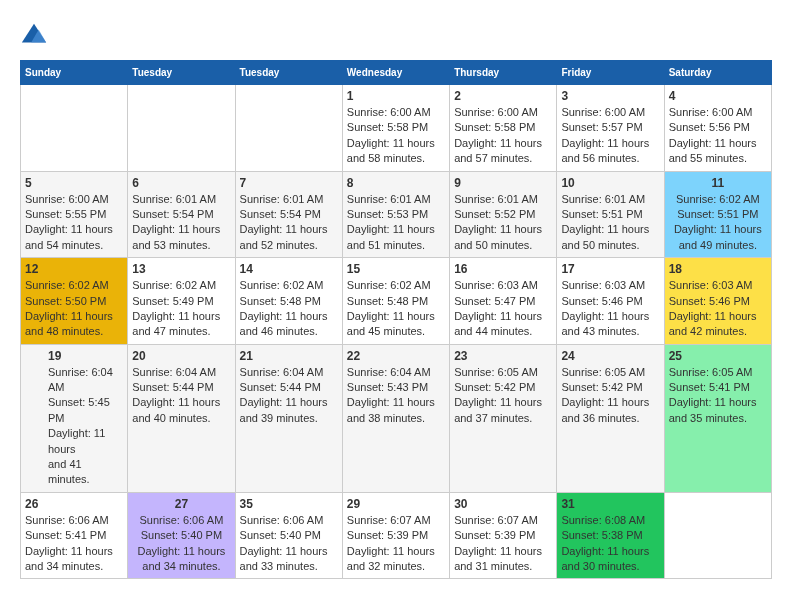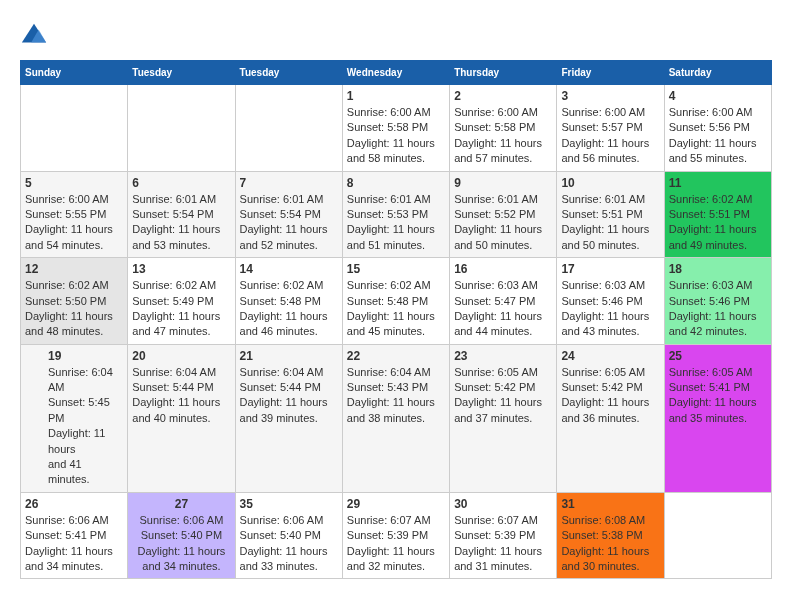--- a/index.html
+++ b/index.html
@@ -208,30 +208,30 @@
 Daylight: 11 hours
 and 50 minutes.</div>
           </td>
           <td style="background: rgb(245, 245, 245);">
             <span class="day-number">10</span>
             <div class="day-info" style="white-space: pre-line;">Sunrise: 6:01 AM
 Sunset: 5:51 PM
 Daylight: 11 hours
 and 50 minutes.</div>
           </td>
-          <td style="background: #22c55e;">
+          <td style="background: #7dd3fc; text-align: center;">
             <span class="day-number">11</span>
             <div class="day-info" style="white-space: pre-line;">Sunrise: 6:02 AM
 Sunset: 5:51 PM
 Daylight: 11 hours
 and 49 minutes.</div>
           </td>
         </tr>
         <tr>
-          <td style="background: #e5e5e5;">
+          <td style="background: #eab308;">
             <span class="day-number">12</span>
             <div class="day-info" style="white-space: pre-line;">Sunrise: 6:02 AM
 Sunset: 5:50 PM
 Daylight: 11 hours
 and 48 minutes.</div>
           </td>
           <td style="background: rgb(255, 255, 255);">
             <span class="day-number">13</span>
             <div class="day-info" style="white-space: pre-line;">Sunrise: 6:02 AM
 Sunset: 5:49 PM
@@ -259,21 +259,21 @@
 Daylight: 11 hours
 and 44 minutes.</div>
           </td>
           <td style="background: rgb(255, 255, 255);">
             <span class="day-number">17</span>
             <div class="day-info" style="white-space: pre-line;">Sunrise: 6:03 AM
 Sunset: 5:46 PM
 Daylight: 11 hours
 and 43 minutes.</div>
           </td>
-          <td style="background: #86efac; margin-top: 27px;">
+          <td style="background: #fde047; margin-top: 27px;">
             <span class="day-number">18</span>
             <div class="day-info" style="white-space: pre-line;">Sunrise: 6:03 AM
 Sunset: 5:46 PM
 Daylight: 11 hours
 and 42 minutes.</div>
           </td>
         </tr>
         <tr>
           <td style="background: rgb(245, 245, 245); padding-left: 27px;">
             <span class="day-number">19</span>
@@ -310,21 +310,21 @@
 Daylight: 11 hours
 and 37 minutes.</div>
           </td>
           <td style="background: rgb(245, 245, 245);">
             <span class="day-number">24</span>
             <div class="day-info" style="white-space: pre-line;">Sunrise: 6:05 AM
 Sunset: 5:42 PM
 Daylight: 11 hours
 and 36 minutes.</div>
           </td>
-          <td style="background: #d946ef;">
+          <td style="background: #86efac;">
             <span class="day-number">25</span>
             <div class="day-info" style="white-space: pre-line;">Sunrise: 6:05 AM
 Sunset: 5:41 PM
 Daylight: 11 hours
 and 35 minutes.</div>
           </td>
         </tr>
         <tr>
           <td style="background: rgb(255, 255, 255);">
             <span class="day-number">26</span>
@@ -354,21 +354,21 @@
 Daylight: 11 hours
 and 32 minutes.</div>
           </td>
           <td style="background: rgb(255, 255, 255);">
             <span class="day-number">30</span>
             <div class="day-info" style="white-space: pre-line;">Sunrise: 6:07 AM
 Sunset: 5:39 PM
 Daylight: 11 hours
 and 31 minutes.</div>
           </td>
-          <td style="background: #f97316;">
+          <td style="background: #22c55e;">
             <span class="day-number">31</span>
             <div class="day-info" style="white-space: pre-line;">Sunrise: 6:08 AM
 Sunset: 5:38 PM
 Daylight: 11 hours
 and 30 minutes.</div>
           </td>
           <td class="empty-cell"></td>
         </tr>
       </tbody>
   </table>

